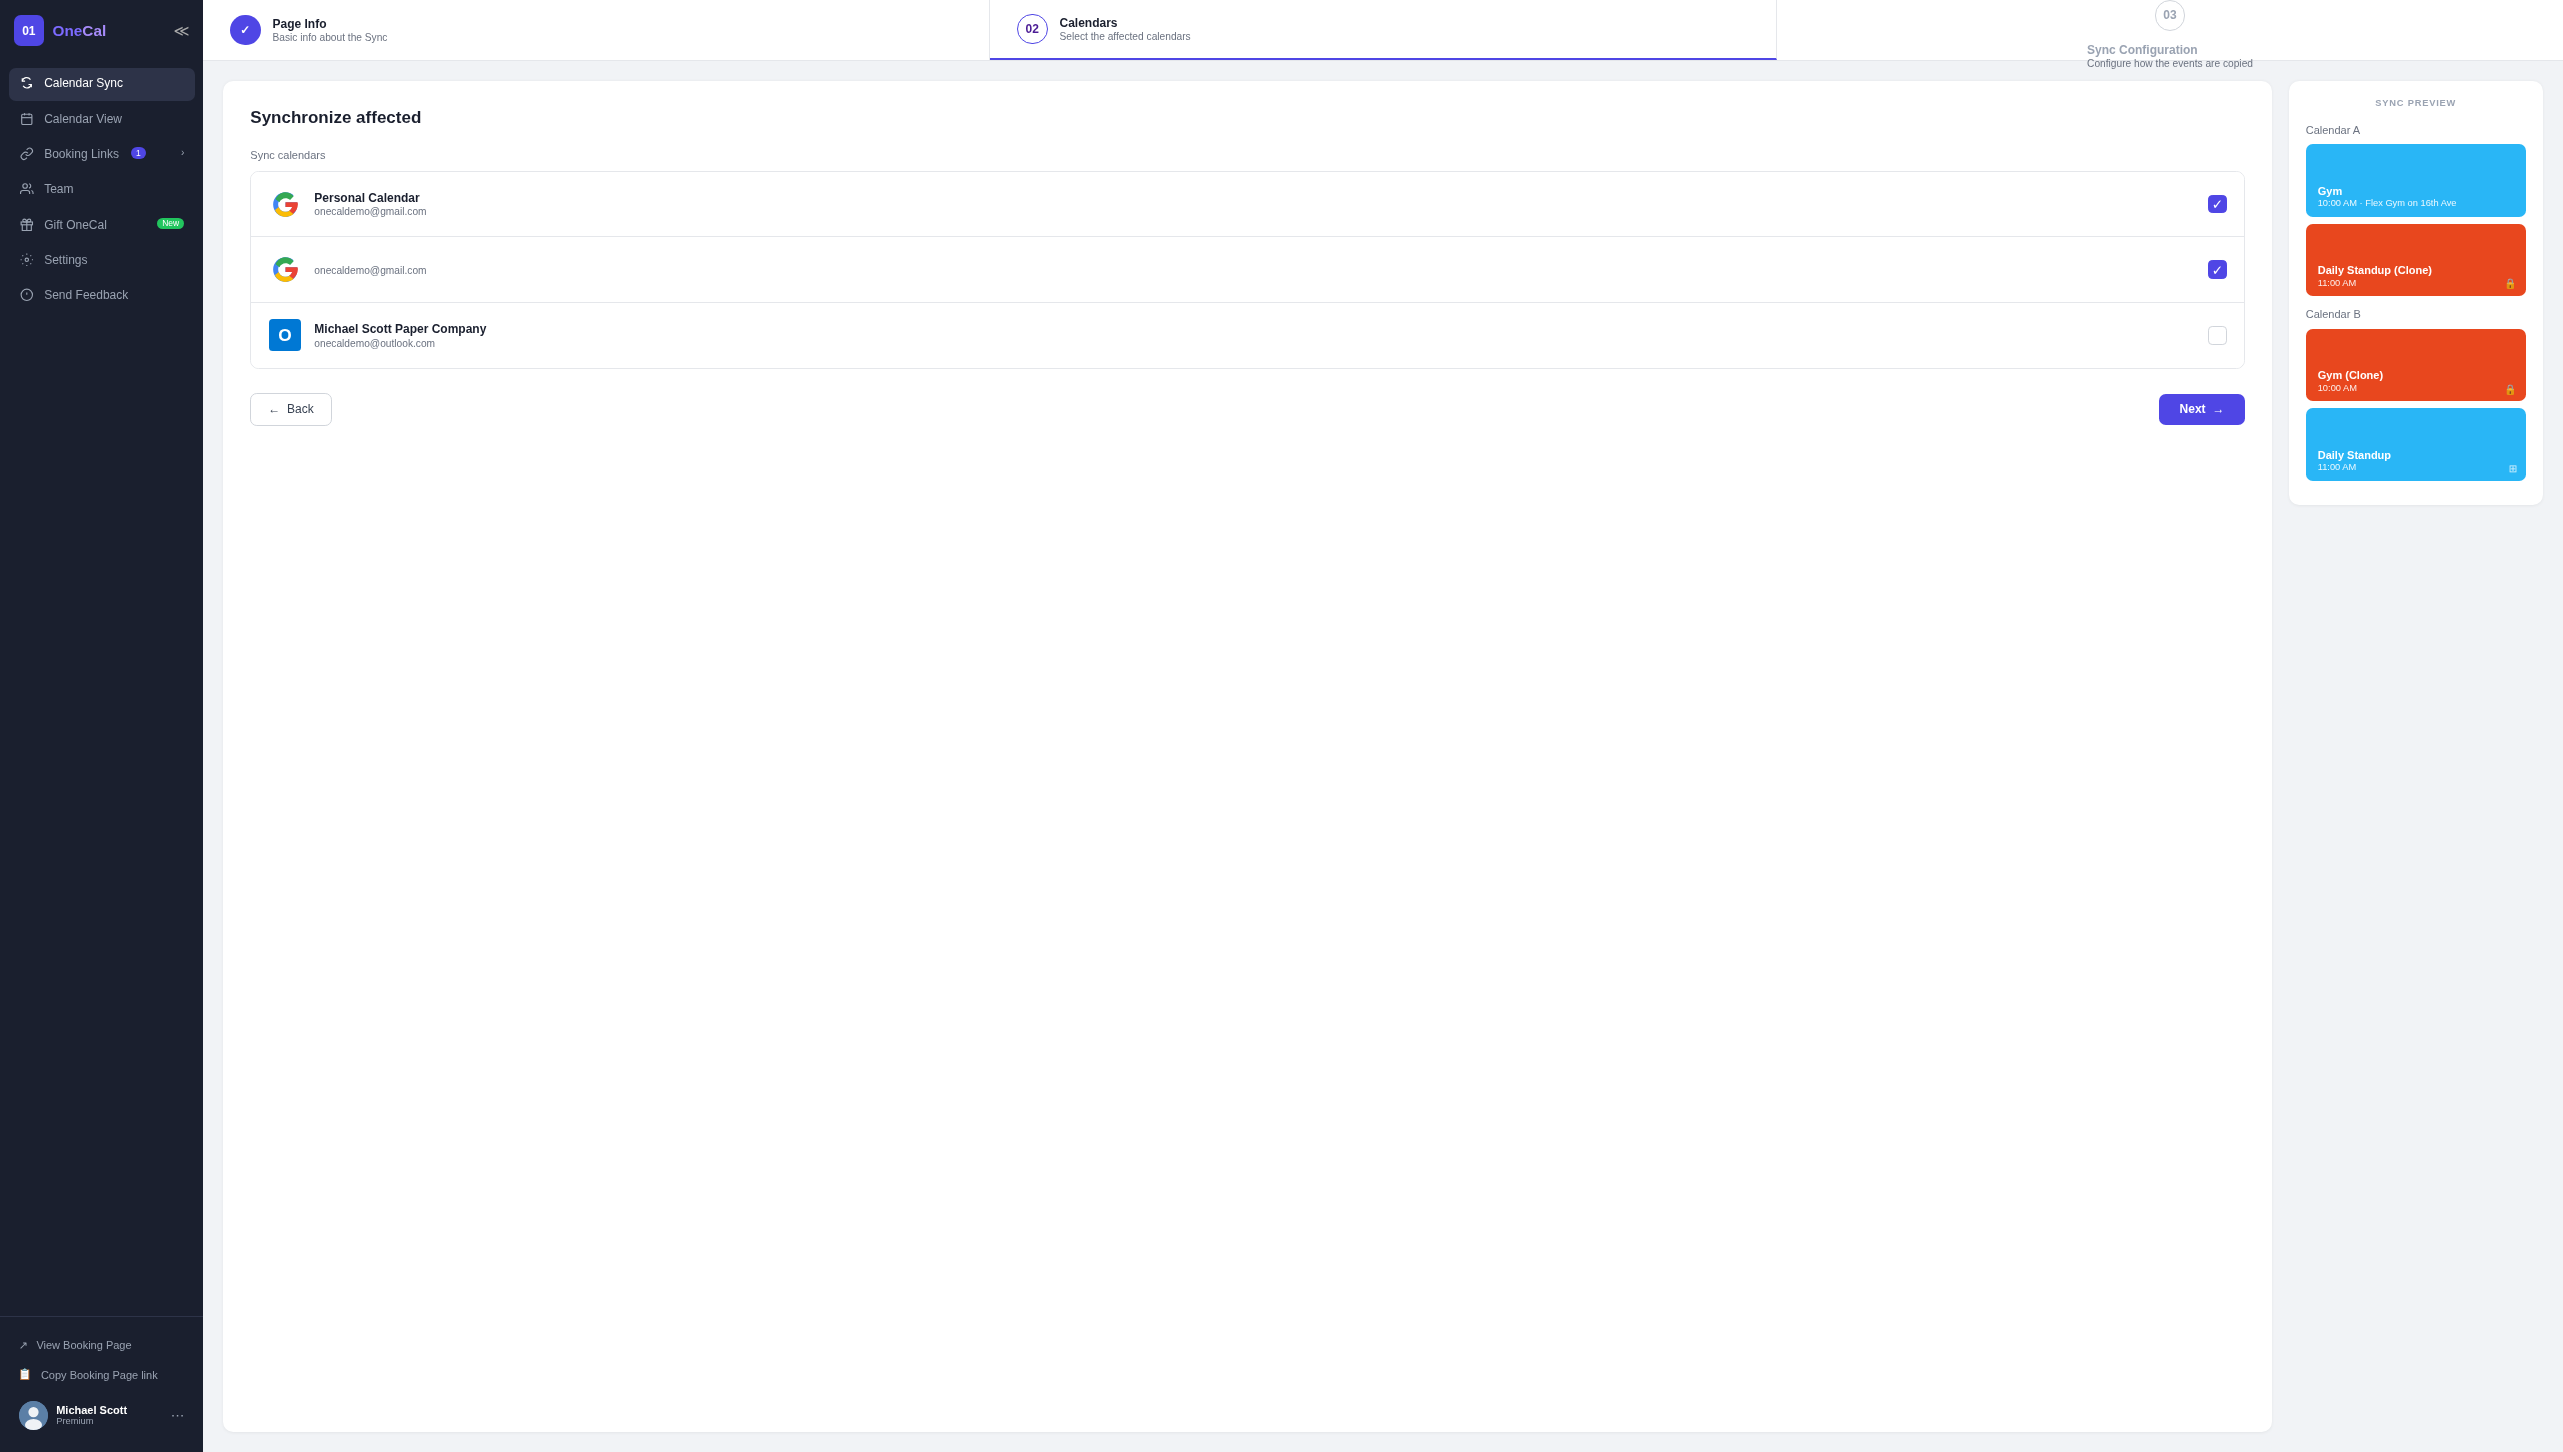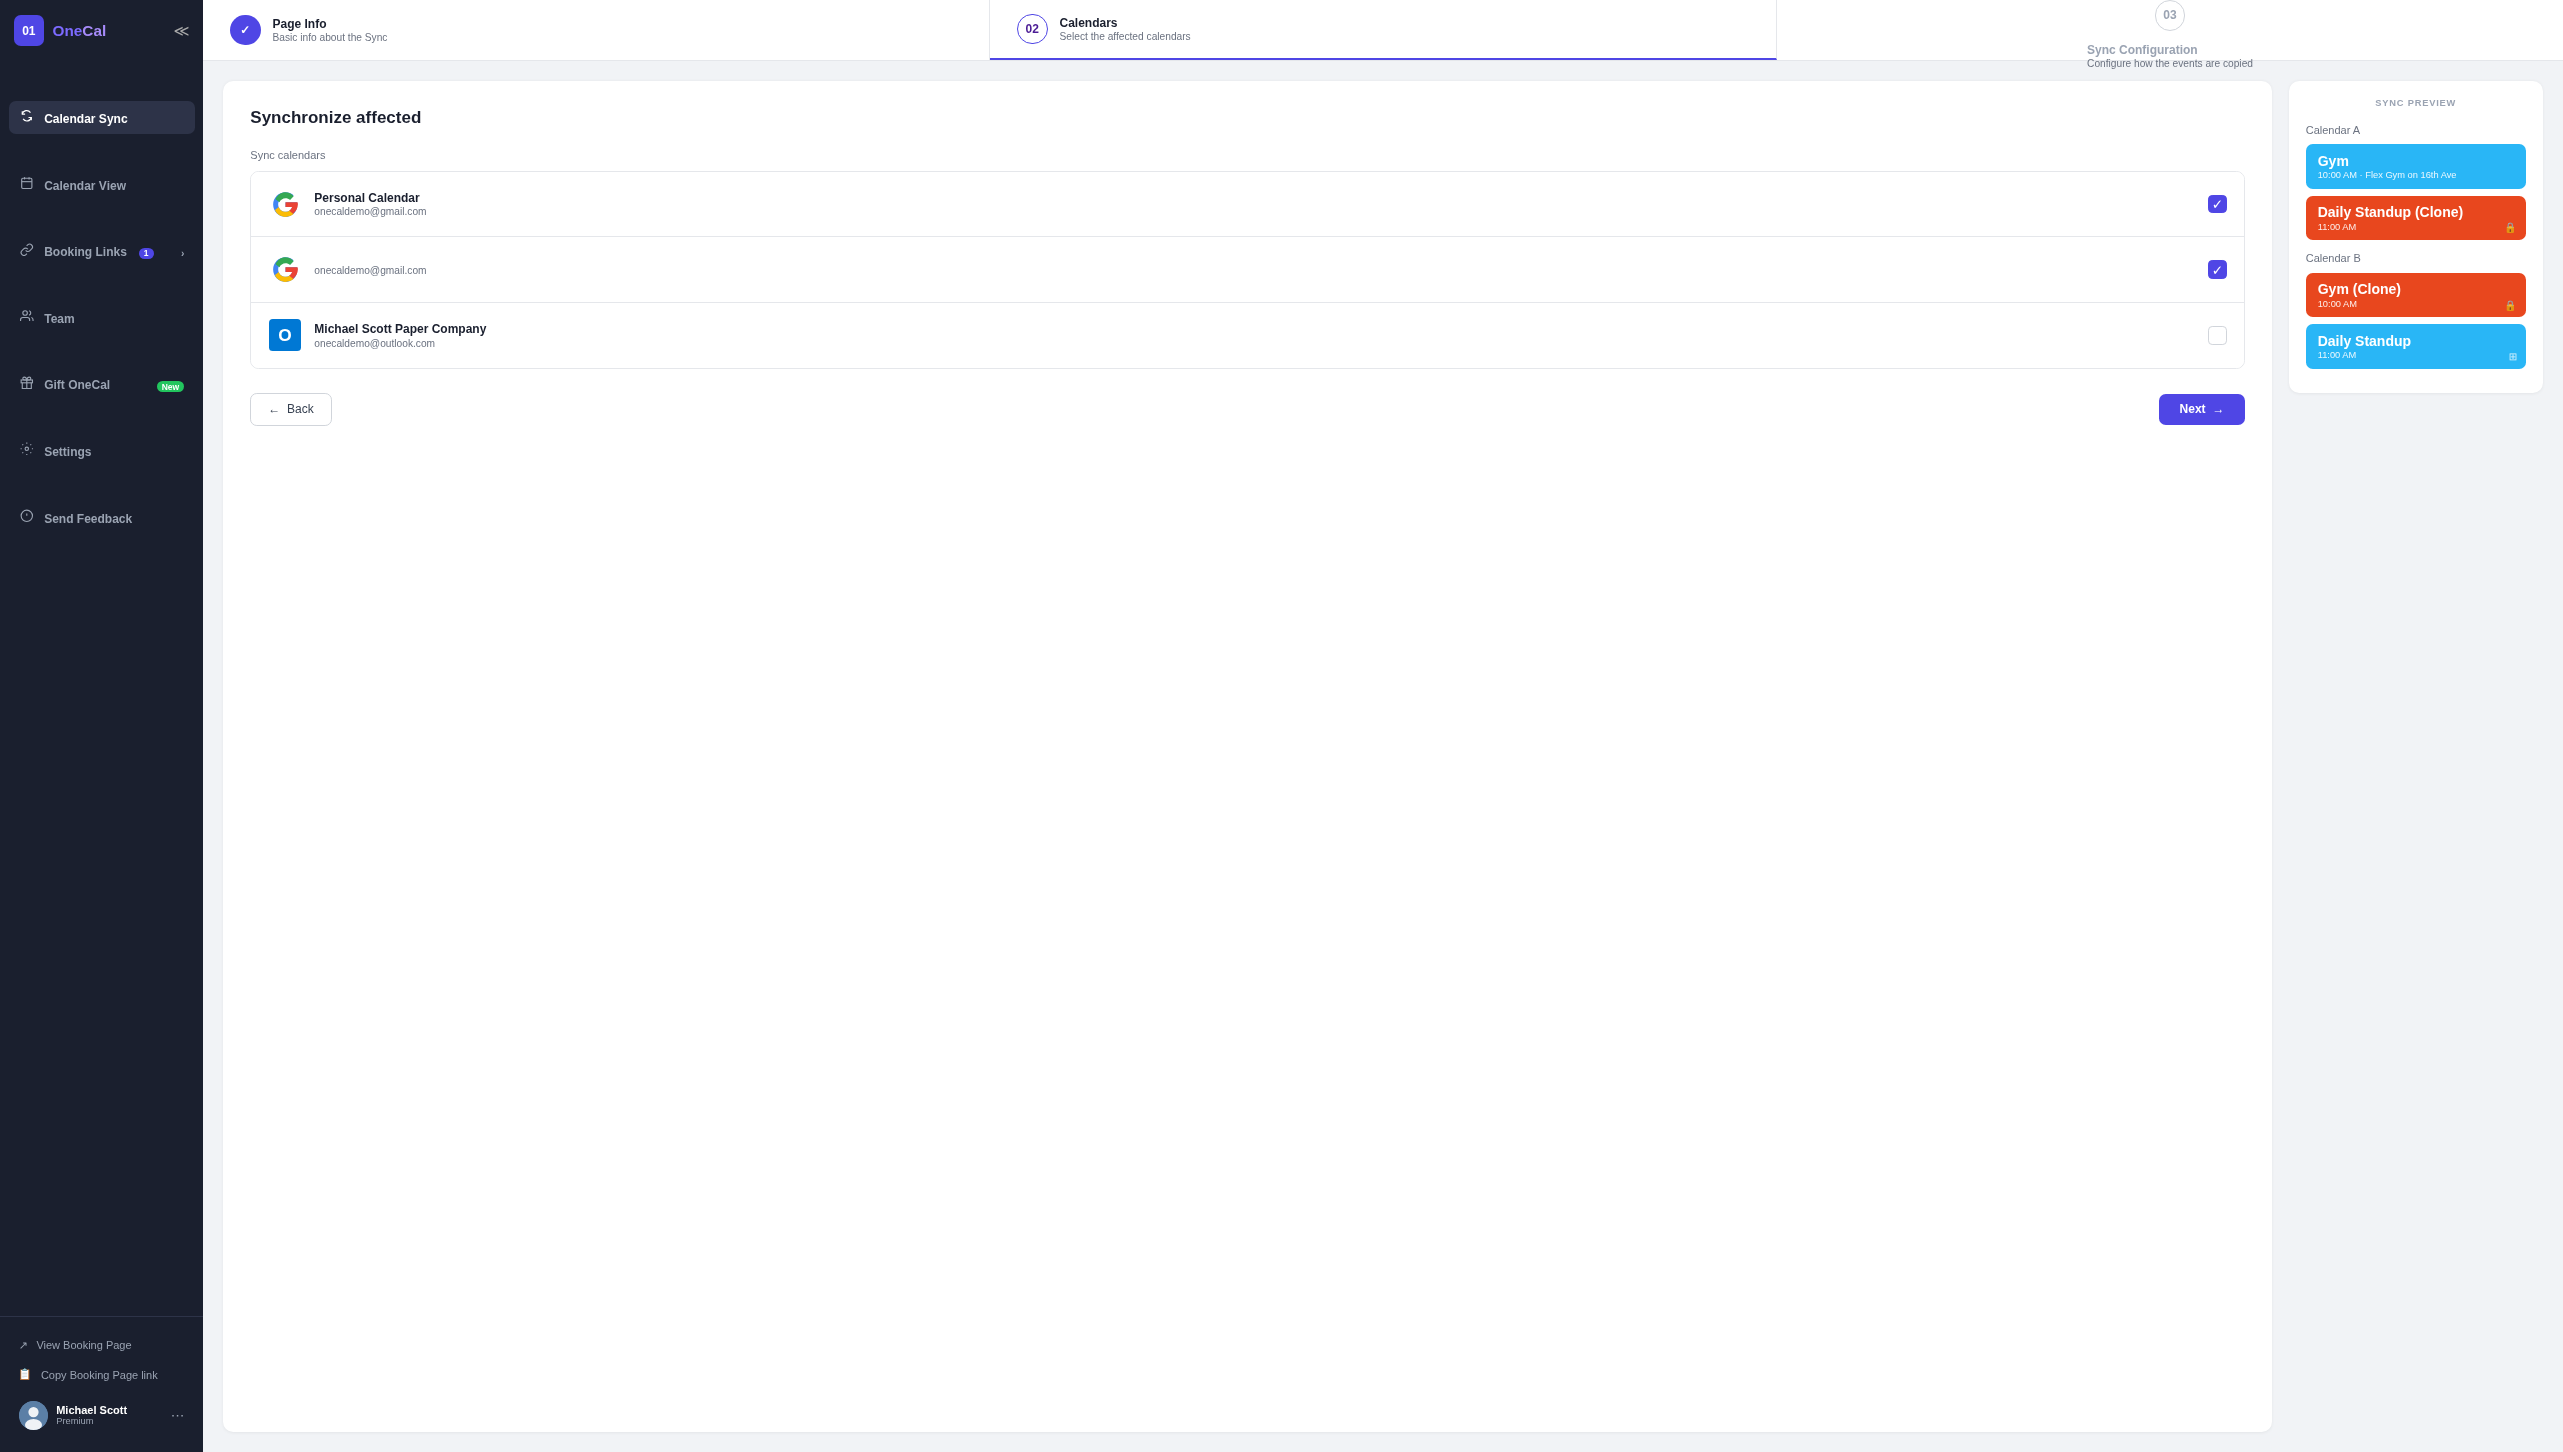--- a/index.html
+++ b/index.html
@@ -48,31 +48,30 @@
       color: #aaa;
       cursor: pointer;
       font-size: 15.3px;
     }
     .sidebar-nav {
       flex: 1;
       padding: 6.8px 8.5px;
     }
     .nav-item {
       display: flex;
-      align-items: flex-end;
+      align-items: flex-start;
       gap: 8.5px;
       padding: 8.5px 10.2px;
       border-radius: 6.8px;
       cursor: pointer;
       color: #9aa3b2;
       font-size: 12px;
-      font-weight: 700;
+      font-weight: 400;
       margin-bottom: 1.7px;
       position: relative;
-      margin-top: 33px;
     }
     .nav-item.active {
       background: #2d3348;
       color: #fff;
     }
     .nav-icon { font-size: 13.6px; width: 17px; text-align: center; }
     .nav-badge {
       background: #4f46e5;
       color: #fff;
       font-size: 8.5px;
@@ -307,21 +306,21 @@
     }
     .preview-event {
       border-radius: 6.8px;
       padding: 8.5px 12px;
       margin-bottom: 6.8px;
       color: #fff;
       position: relative;
     }
     .preview-event.blue { background: #29b6f6; }
     .preview-event.orange { background: #e8471e; }
-    .event-name { font-size: 14px; font-weight: 700; }
+    .event-name { font-size: 11px; font-weight: 700; margin-top: 32px; }
     .event-time { font-size: 9.3px; margin-top: 1.7px; opacity: 0.9; }
     .event-icon {
       position: absolute;
       right: 8.5px;
       bottom: 6.8px;
       font-size: 10.2px;
       opacity: 0.8;
     }
   </style>
 </head>

